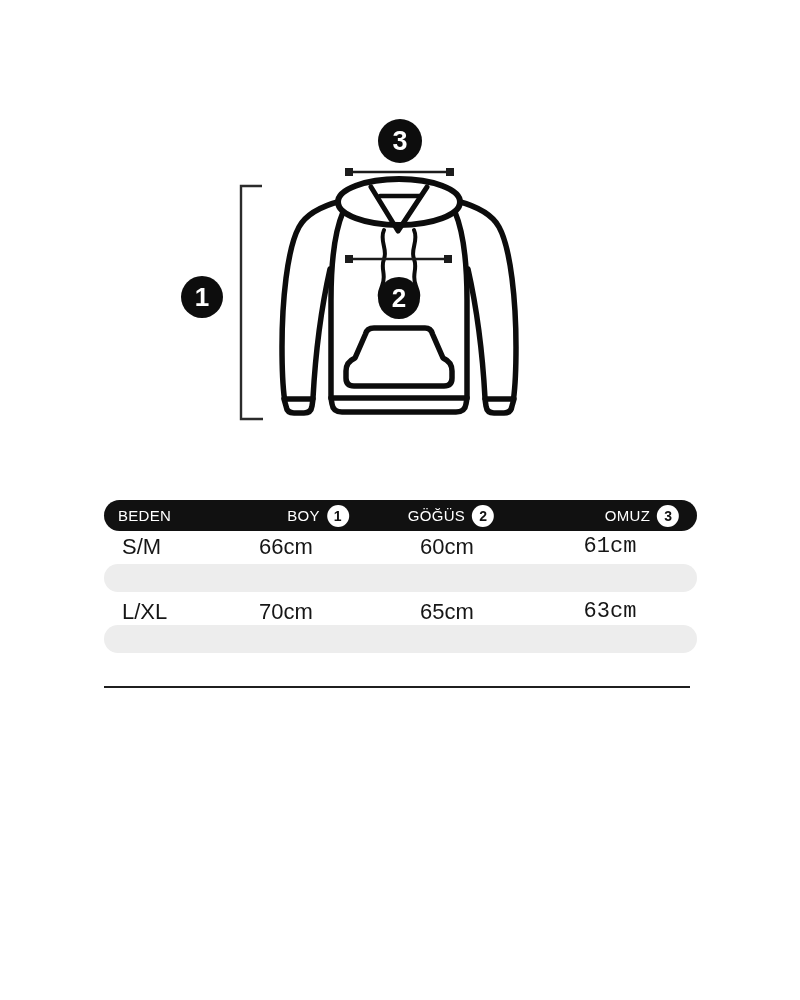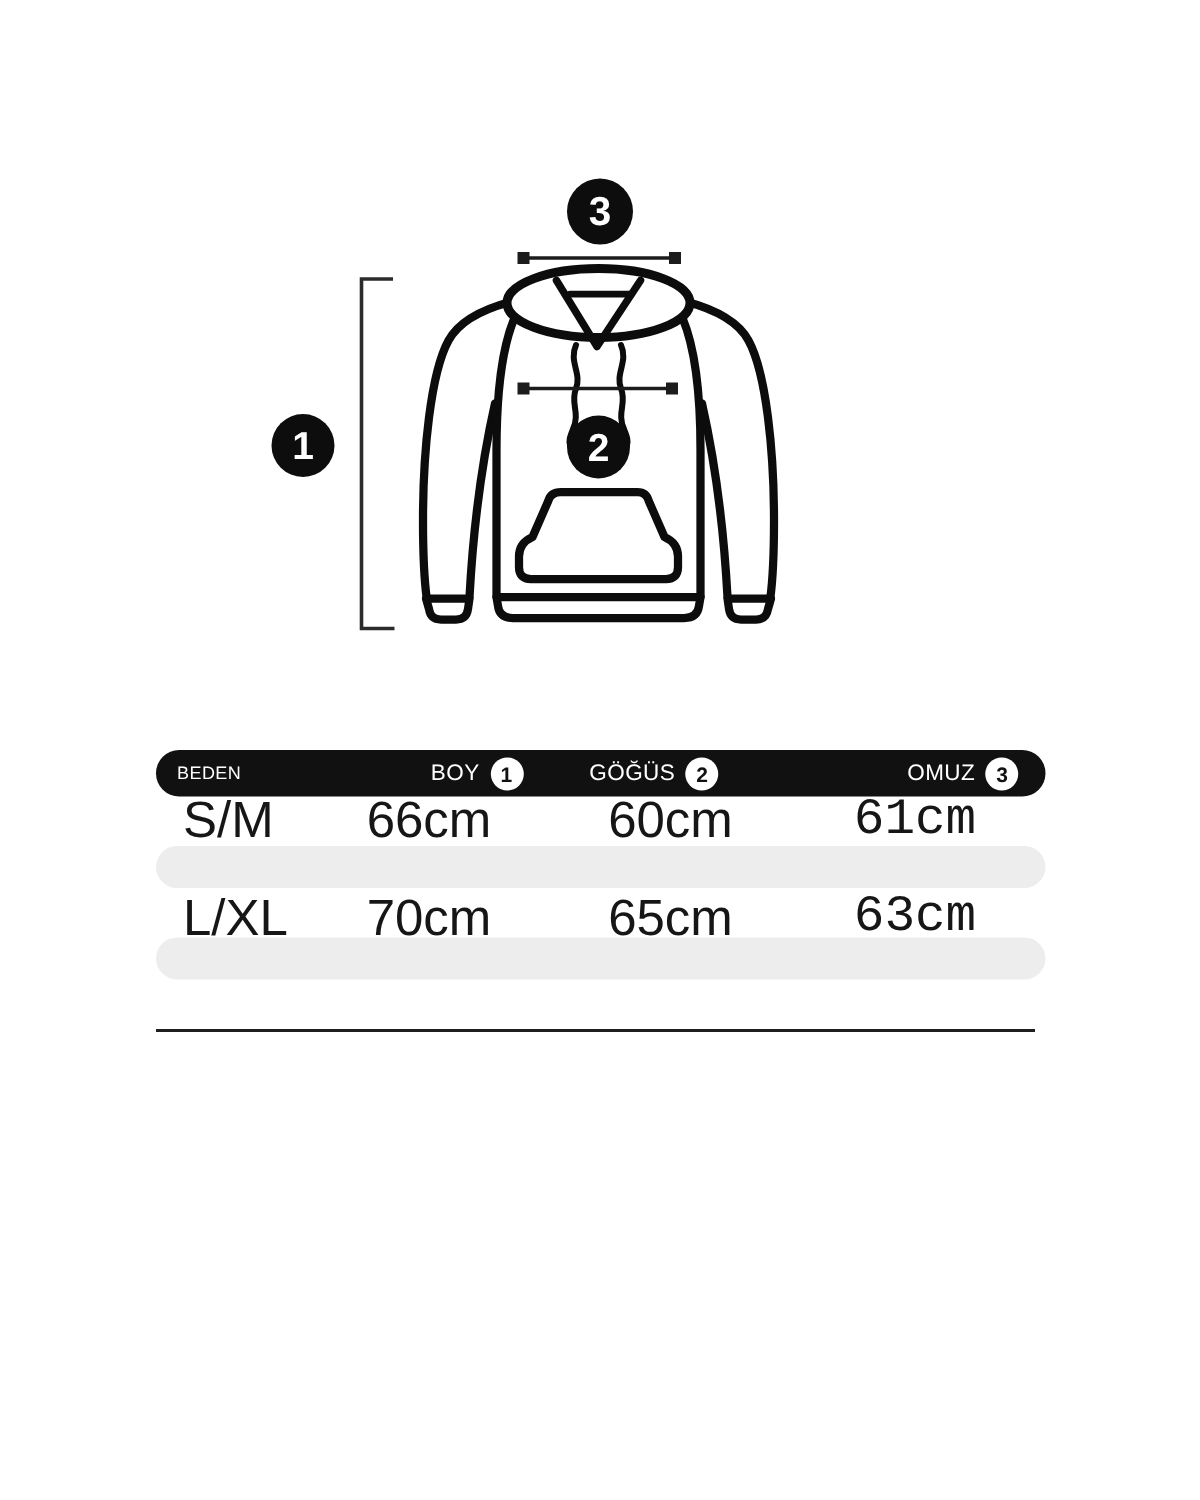--- a/index.html
+++ b/index.html
@@ -26,36 +26,36 @@
   }
 
   .size-table { position:absolute; left:104px; top:500px; width:593px; height:160px; }
 
   .thead {
     position:absolute; left:0; top:0; width:593px; height:31px;
     background:#111111; border-radius:16px; color:#ffffff;
   }
   .th-beden {
     position:absolute; left:14px; top:0; height:31px; line-height:31px;
-    font-size:12px; letter-spacing:0.3px;
+    font-size:15px; letter-spacing:0.3px;
   }
   .th-group {
     position:absolute; top:0; height:31px; transform:translateX(-50%);
     display:flex; align-items:center; gap:7px; font-size:15px; letter-spacing:0.3px;
   }
   .th-boy   { left:182px;margin-left:32px; }
-  .th-gogus { left:332px; }
+  .th-gogus { left:347px; }
   .th-omuz  { left:538px; }
   .badge {
     width:22px; height:22px; border-radius:50%; background:#ffffff; color:#111111;
     font-weight:700; font-size:14px; display:flex; align-items:center; justify-content:center;
     flex:0 0 auto;
   }
 
-  .data-row { position:absolute; left:0; width:593px; height:26px; font-size:34px; font-weight:500; color:#161616; }
+  .data-row { position:absolute; left:0; width:593px; height:26px; font-size:22px; font-weight:500; color:#161616; }
   .row-1 { top:34px; }
   .row-2 { top:99px; }
   .cell-size { position:absolute; left:18px; top:0; line-height:26px; }
   .cell { position:absolute; top:0; transform:translateX(-50%); line-height:26px; }
   .c2 { left:182px; }
   .c3 { left:343px; }
   .c4 { left:506px;font-family:Liberation Mono, monospace; }
 
   .stripe {
     position:absolute; left:0; width:593px; height:28px;

